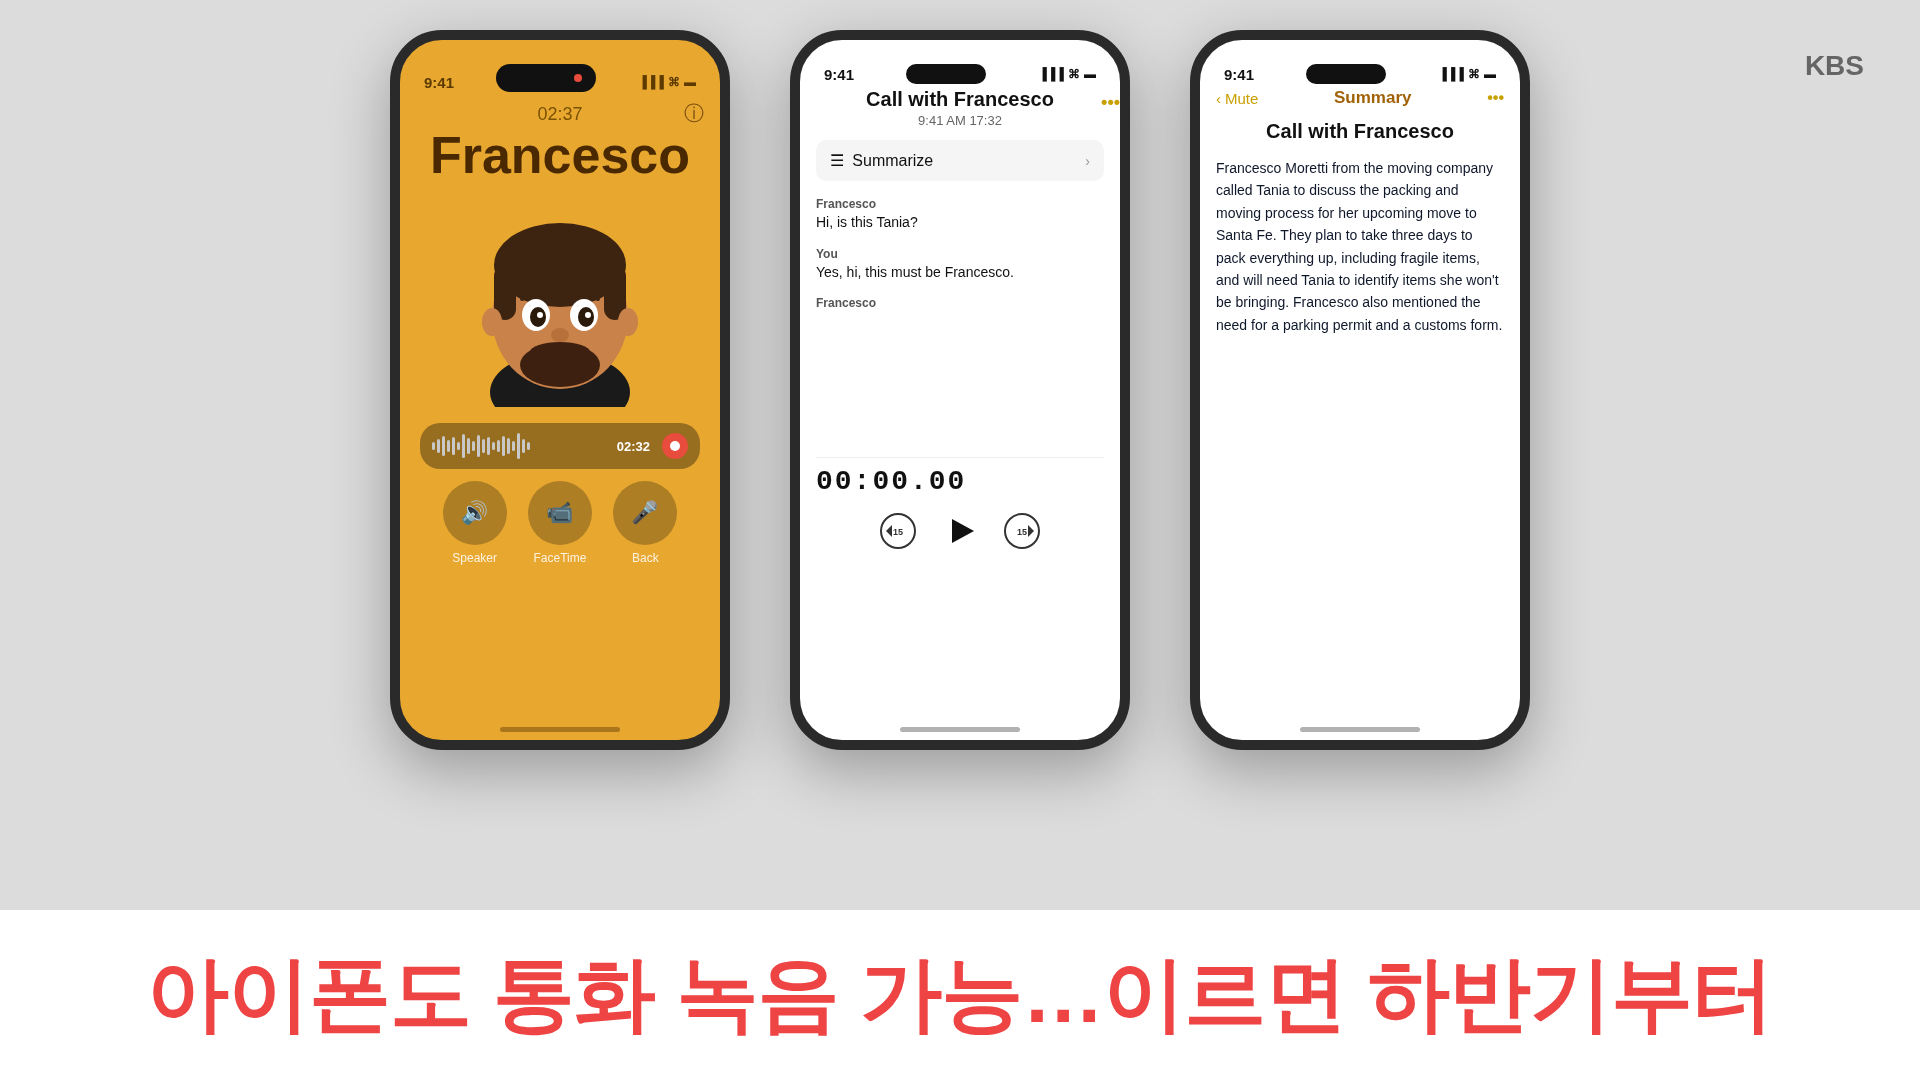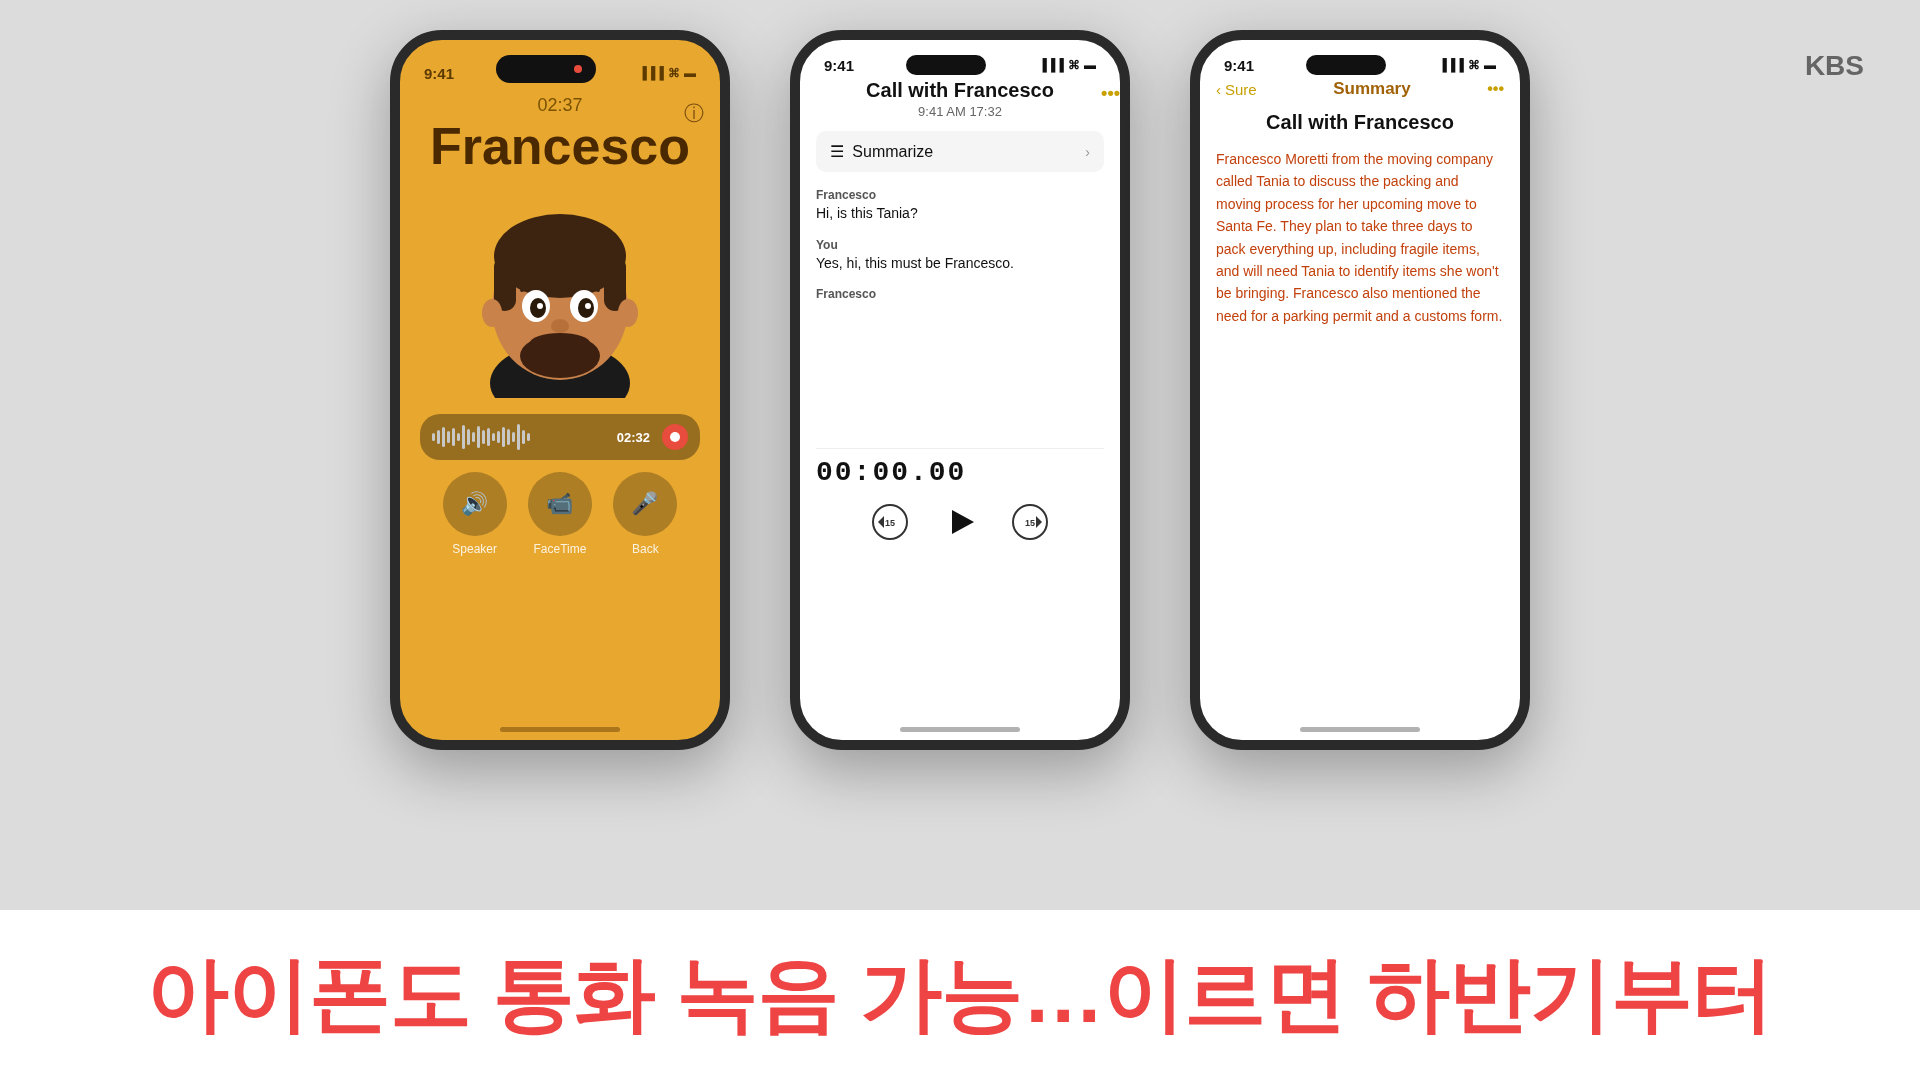--- a/index.html
+++ b/index.html
@@ -87,21 +87,21 @@
       background: white;
       border: 10px solid #2a2a2a;
       border-radius: 52px;
     }
 
     
     .status-bar {
       display: flex;
       justify-content: space-between;
       align-items: center;
-      padding: 15px 24px 4px;
+      padding: 24px 24px 4px;
       font-size: 13px;
       font-weight: 600;
     }
     .status-bar-amber { color: #5c3a00; }
     .status-bar-white { color: #111; }
 
     .status-time { font-size: 15px; font-weight: 700; }
     .status-icons { display: flex; gap: 4px; align-items: center; }
     .signal-bars { font-size: 12px; }
     .wifi-icon { font-size: 12px; }
@@ -303,21 +303,21 @@
       font-weight: 700;
       color: #111;
       letter-spacing: 2px;
       margin-bottom: 12px;
       font-family: Liberation Mono, monospace;
     }
     .playback-controls {
       display: flex;
       justify-content: center;
       align-items: center;
-      gap: 28px;
+      gap: 20px;
     }
     .skip-btn {
       width: 40px;
       height: 40px;
       display: flex;
       align-items: center;
       justify-content: center;
       font-size: 22px;
       color: #333;
       position: relative;
@@ -357,21 +357,21 @@
     }
     .summary-title {
       font-size: 20px;
       font-weight: 700;
       color: #111;
       text-align: center;
       margin-bottom: 14px;
     }
     .summary-body {
       font-size: 14px;
-      color: #c2410c;
+      color: #0f172a;
       line-height: 1.6;
     }
 
     
     .home-indicator {
       position: absolute;
       bottom: 8px;
       left: 50%;
       transform: translateX(-50%);
       width: 120px;
@@ -596,21 +596,21 @@
         <span class="wifi-icon">⌘</span>
         <span class="battery-icon">▬</span>
       </div>
     </div>
 
     <div class="phone3-content">
 
       <div class="summary-nav">
         <div class="back-btn">
           <span>‹</span>
-          <span>Sure</span>
+          <span>Mute</span>
         </div>
         <div class="nav-title">Summary</div>
         <div style="color:#c8a000;font-size:16px;font-weight:700;">•••</div>
       </div>
 
       <div class="summary-title">Call with Francesco</div>
 
       <div class="summary-body">Francesco Moretti from the moving company called Tania to discuss the packing and moving process for her upcoming move to Santa Fe. They plan to take three days to pack everything up, including fragile items, and will need Tania to identify items she won't be bringing. Francesco also mentioned the need for a parking permit and a customs form.</div>
     </div>
 

